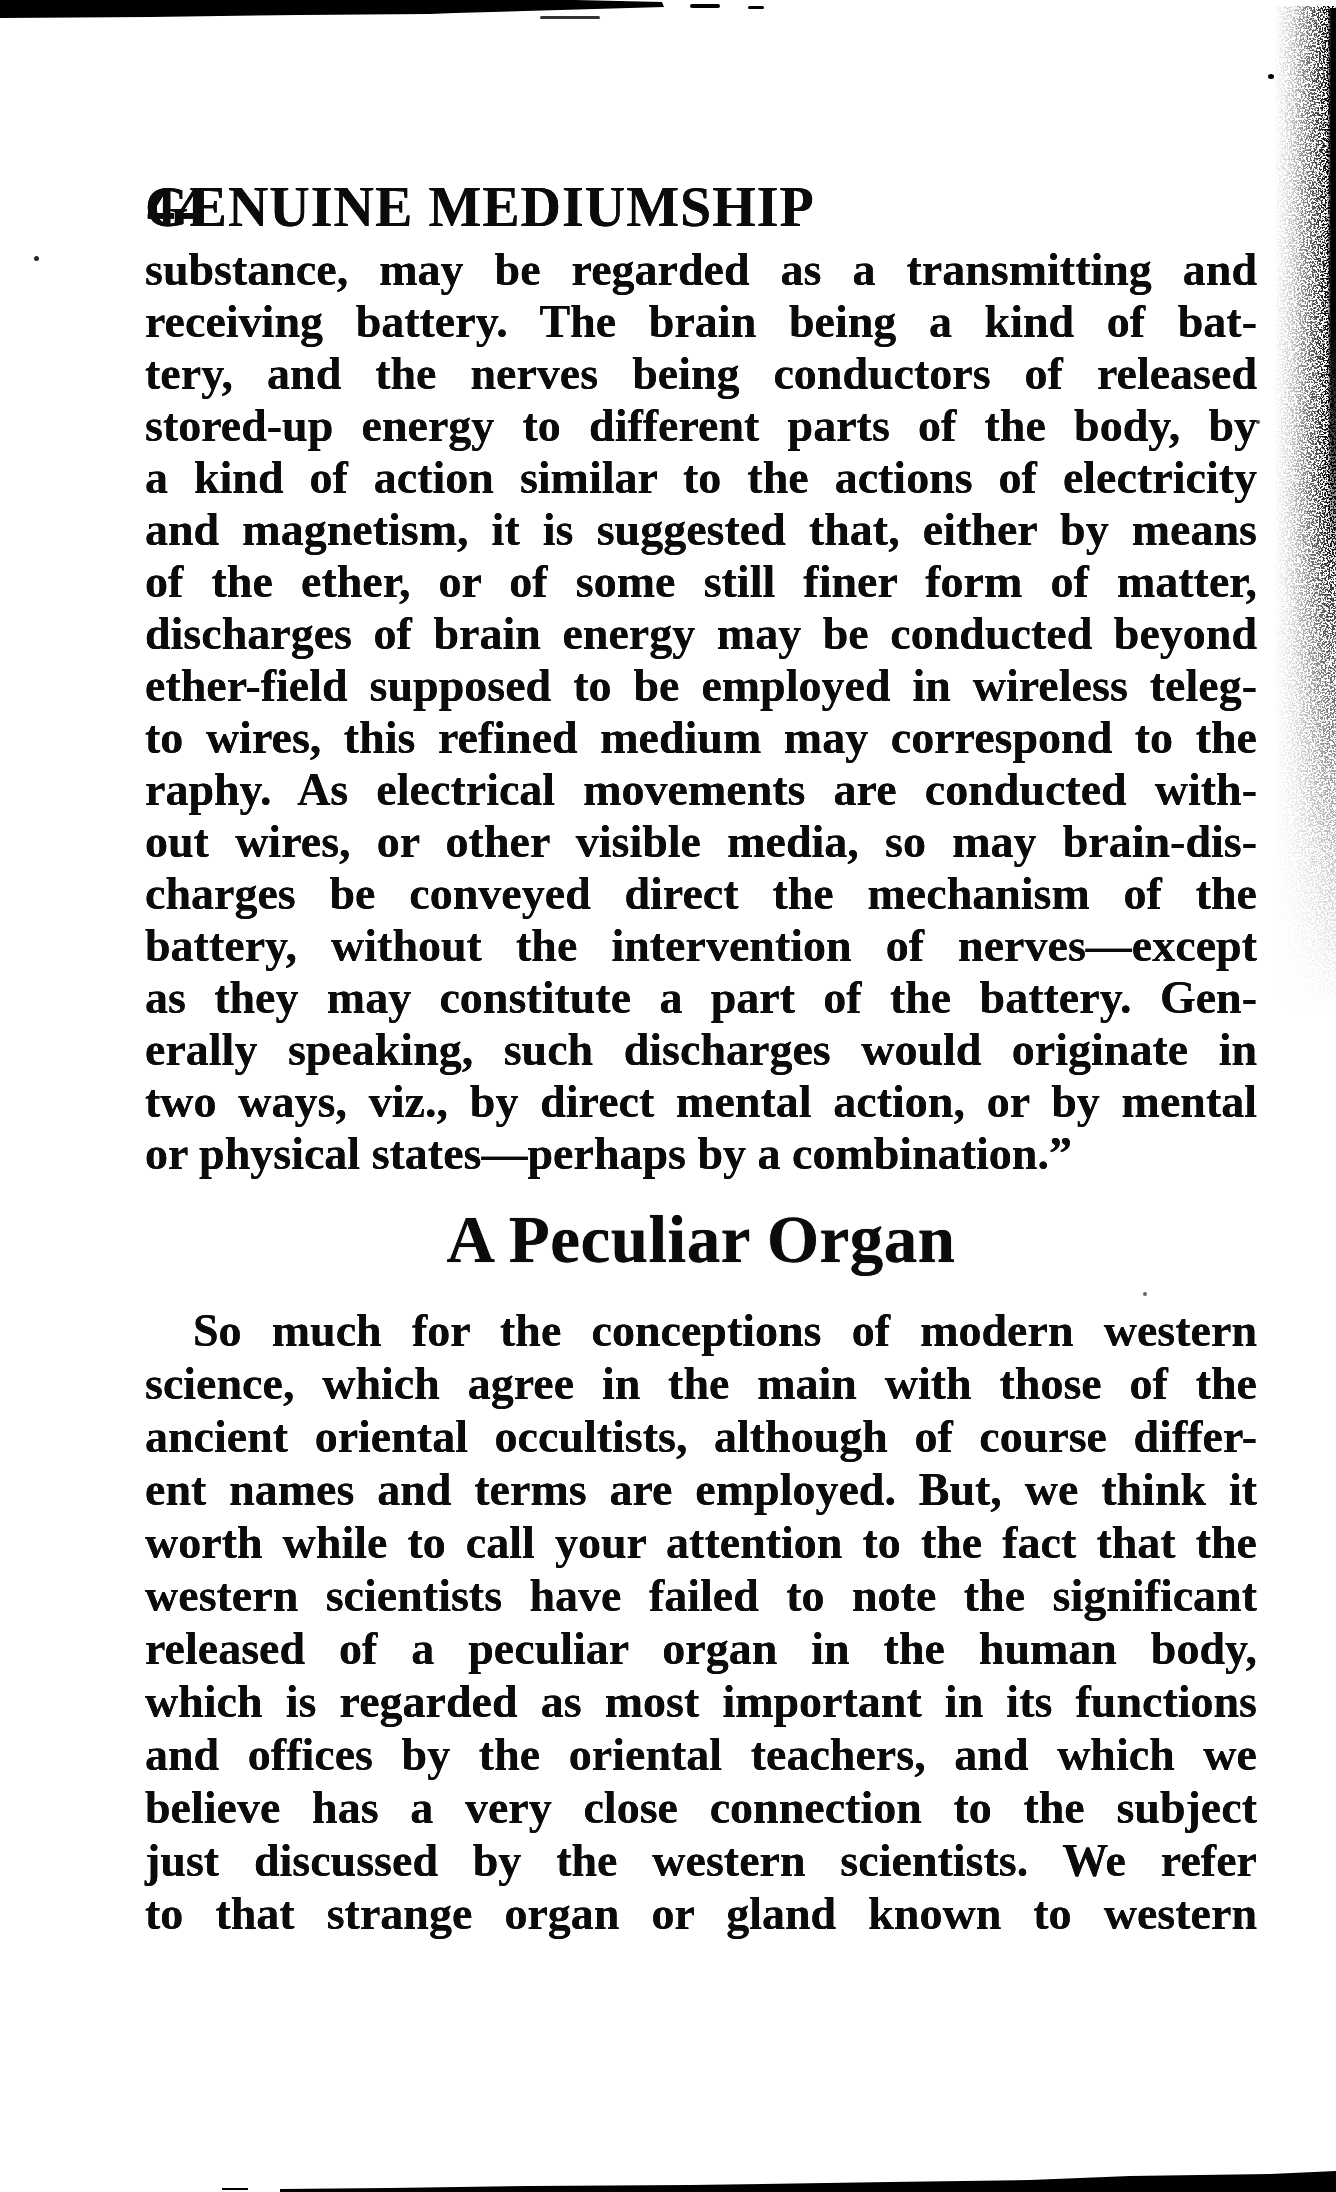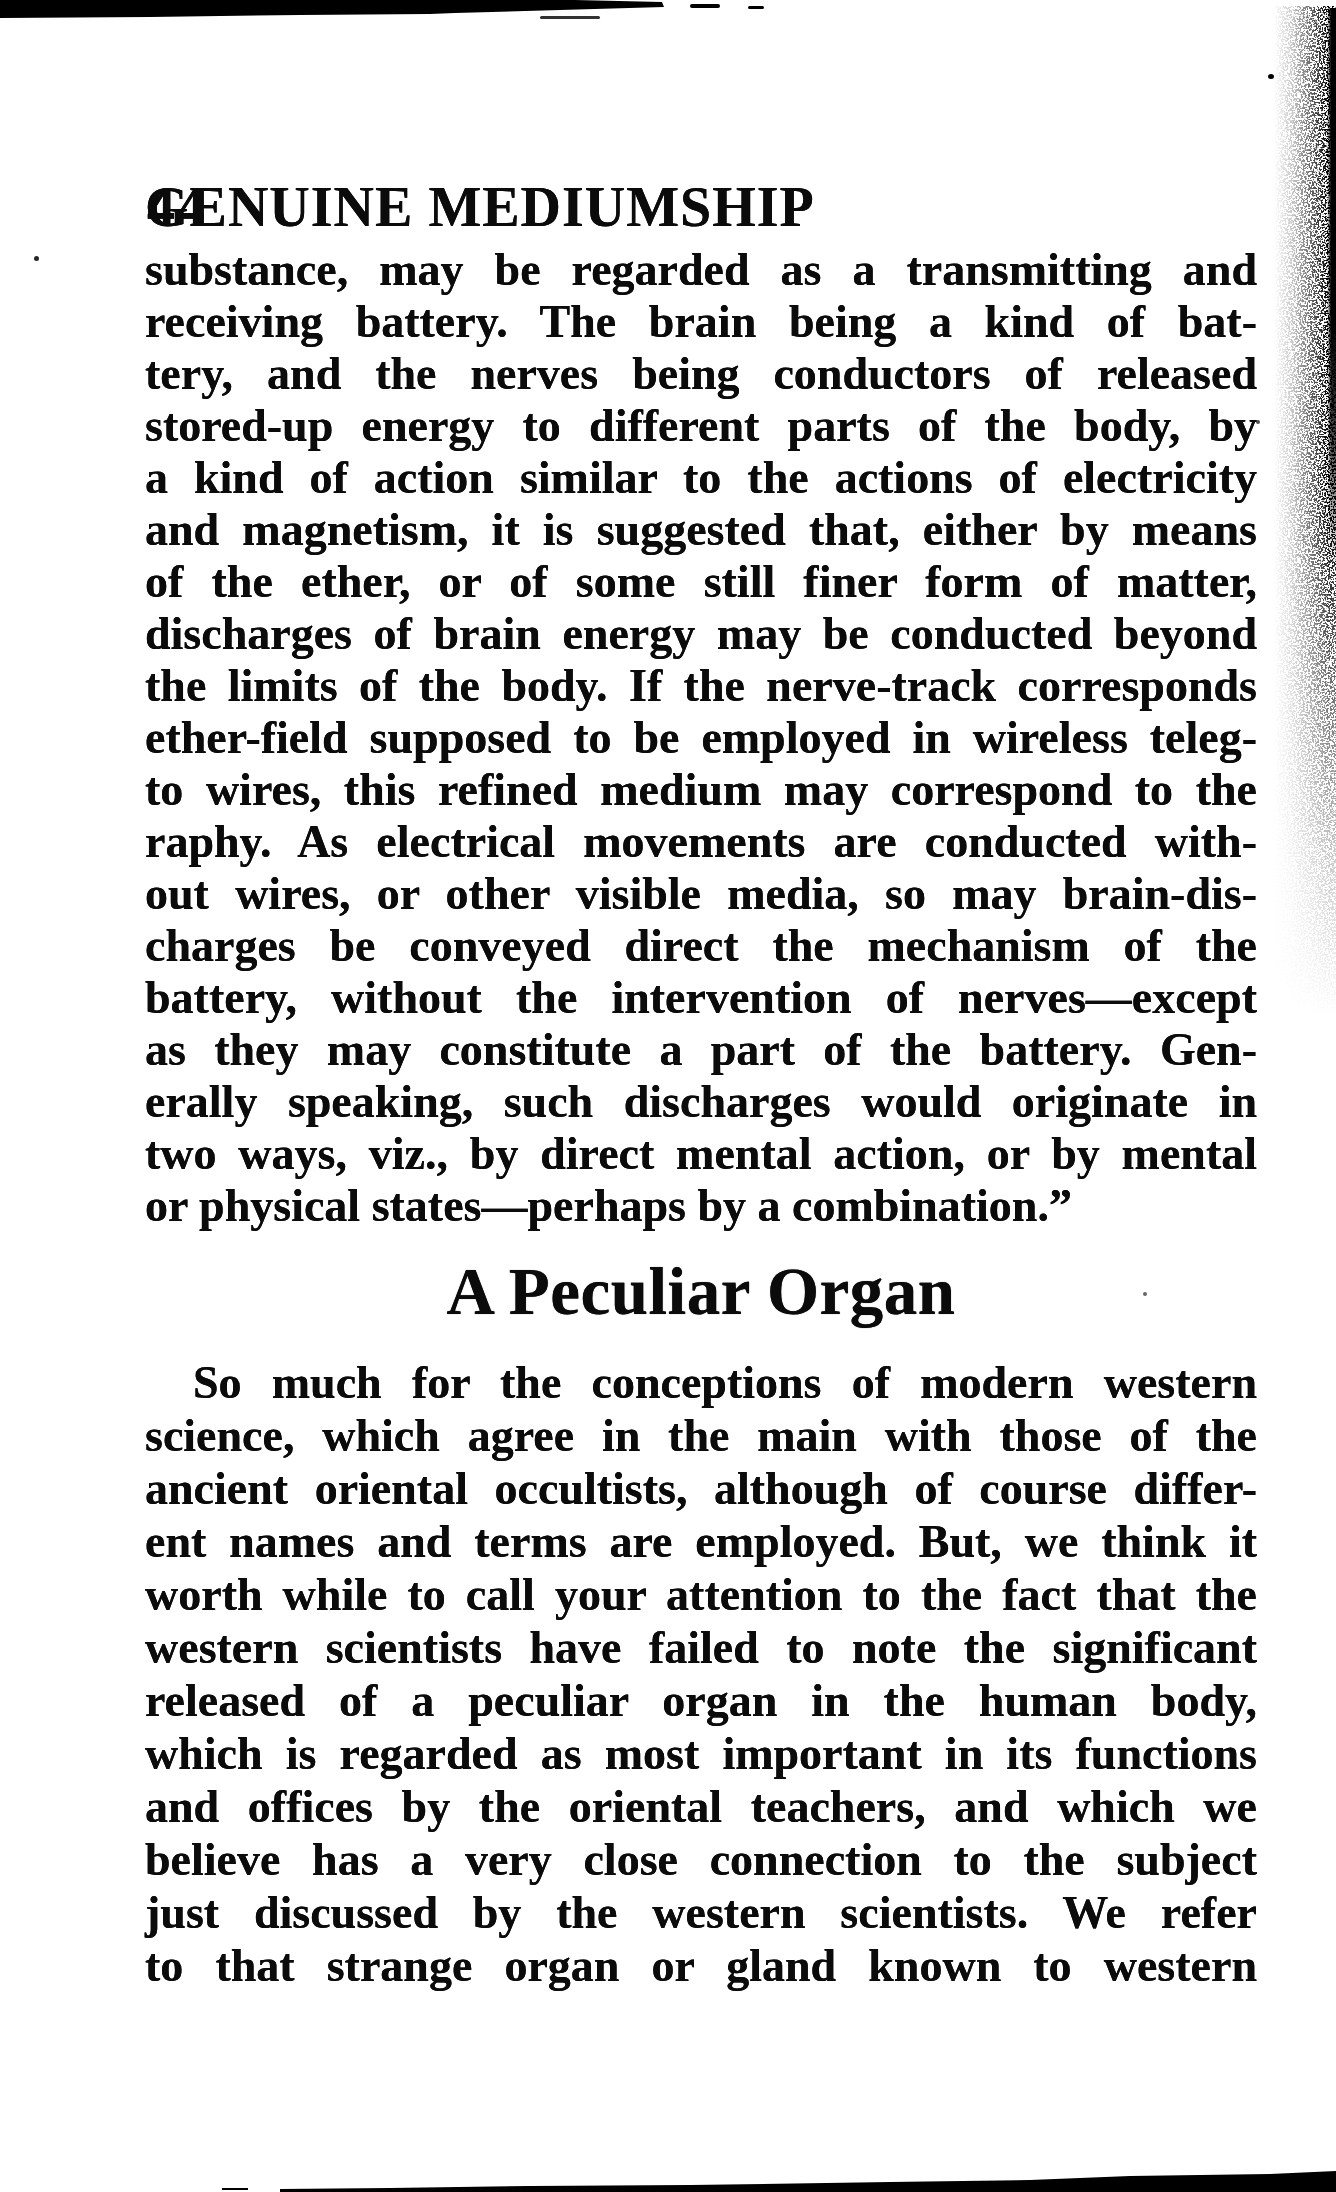--- a/index.html
+++ b/index.html
@@ -155,21 +155,20 @@
 
       <div class="para p1">
         <div class="line">substance, may be regarded as a transmitting and</div>
         <div class="line">receiving battery.  The brain being a kind of bat-</div>
         <div class="line">tery, and the nerves being conductors of released</div>
         <div class="line">stored-up energy to different parts of the body, by</div>
         <div class="line">a kind of action similar to the actions of electricity</div>
         <div class="line">and magnetism, it is suggested that, either by means</div>
         <div class="line">of the ether, or of some still finer form of matter,</div>
         <div class="line">discharges of brain energy may be conducted beyond</div>
-        <div class="line">the limits of the body.  If the nerve-track corresponds</div>
         <div class="line">ether-field supposed to be employed in wireless teleg-</div>
         <div class="line">to wires, this refined medium may correspond to the</div>
         <div class="line">raphy.  As electrical movements are conducted with-</div>
         <div class="line">out wires, or other visible media, so may brain-dis-</div>
         <div class="line">charges be conveyed direct the mechanism of the</div>
         <div class="line">battery, without the intervention of nerves—except</div>
         <div class="line">as they may constitute a part of the battery.  Gen-</div>
         <div class="line">erally speaking, such discharges would originate in</div>
         <div class="line">two ways, viz., by direct mental action, or by mental</div>
         <div class="line end">or physical states—perhaps by a combination.”</div>

